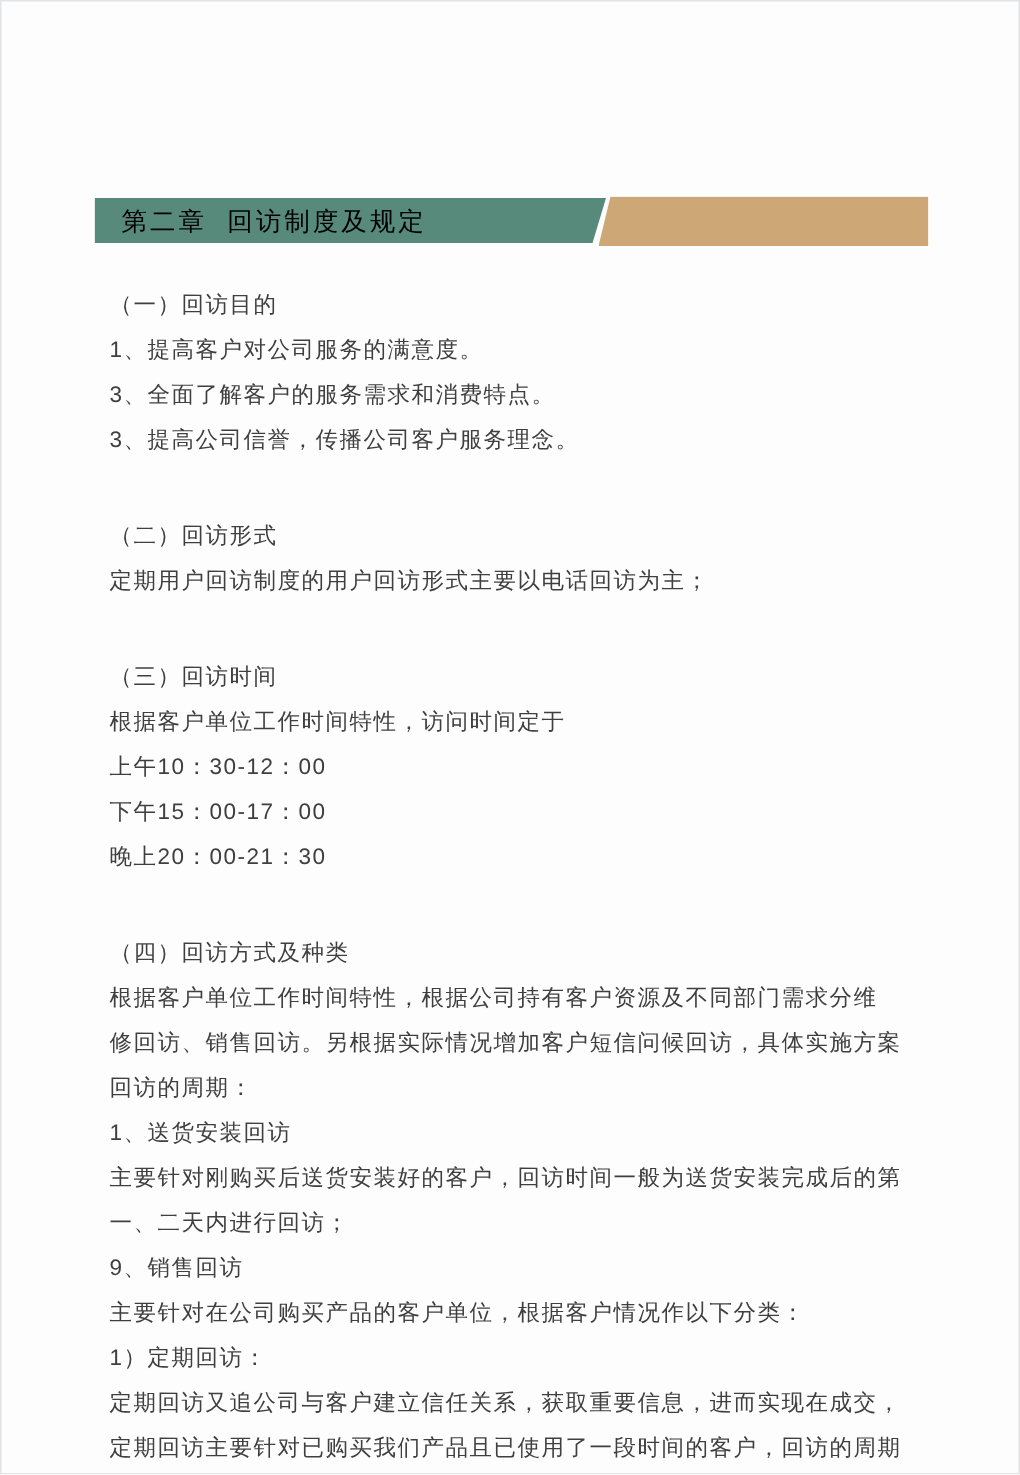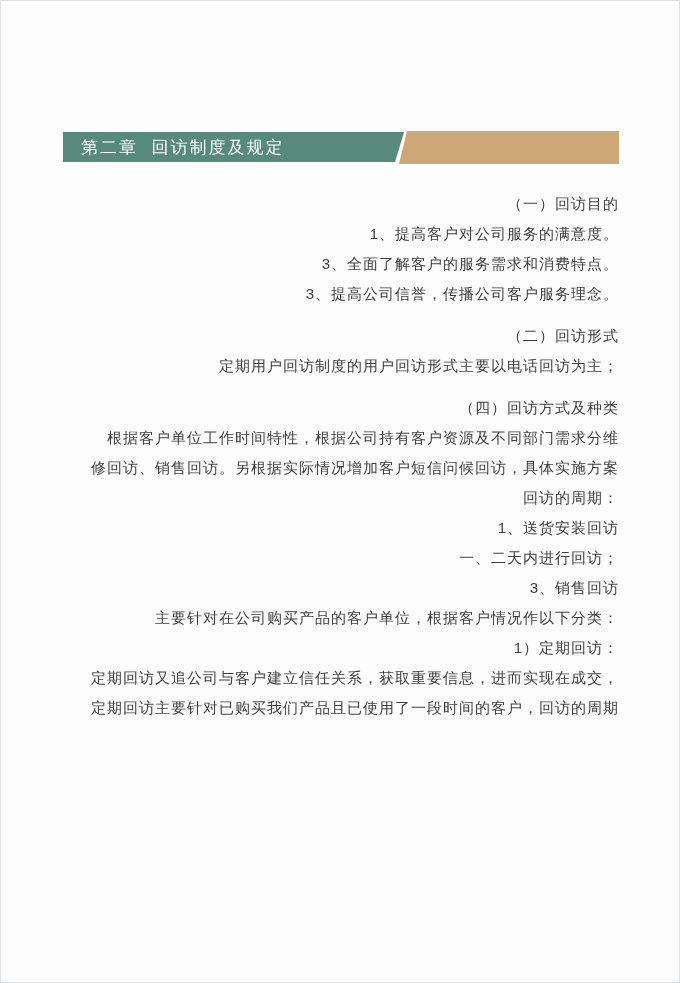--- a/index.html
+++ b/index.html
@@ -24,21 +24,21 @@
     width: 341px;
     height: 30px;
     background: #578a7a;
     clip-path: polygon(0 0, 100% 0, calc(100% - 9px) 100%, 0 100%);
     display: flex;
     align-items: center;
     box-sizing: border-box;
     padding-left: 18px;
   }
   .banner-title {
-    color: #ffffff;
+    color: #000000;
     font-size: 17px;
     letter-spacing: 2px;
     white-space: pre;
   }
   .banner-tan {
     position: absolute;
     left: 398px;
     top: 130px;
     width: 220px;
     height: 33px;
@@ -50,26 +50,25 @@
     position: absolute;
     left: 72px;
     top: 188px;
     width: 546px;
     color: #3f3f3f;
     font-size: 15px;
     line-height: 30px;
     letter-spacing: 1px;
   }
   .section + .section {
-    margin-top: 12px;
+    margin-top: 34px;
   }
   .section-heading,
   .text-line {
     white-space: nowrap;
-    text-align: right;
   }
 </style>
 </head>
 <body>
 
 <div class="page">
 
   <div class="banner-green">
     <span class="banner-title">第二章  回访制度及规定</span>
   </div>
@@ -82,29 +81,37 @@
       <div class="text-line">1、提高客户对公司服务的满意度。</div>
       <div class="text-line">3、全面了解客户的服务需求和消费特点。</div>
       <div class="text-line">3、提高公司信誉，传播公司客户服务理念。</div>
     </div>
 
     <div class="section">
       <div class="section-heading">（二）回访形式</div>
       <div class="text-line">定期用户回访制度的用户回访形式主要以电话回访为主；</div>
     </div>
 
+    <div class="section">
+      <div class="section-heading">（三）回访时间</div>
+      <div class="text-line">根据客户单位工作时间特性，访问时间定于</div>
+      <div class="text-line">上午10：30-12：00</div>
+      <div class="text-line">下午15：00-17：00</div>
+      <div class="text-line">晚上20：00-21：30</div>
+    </div>
 
     <div class="section">
       <div class="section-heading">（四）回访方式及种类</div>
       <div class="text-line">根据客户单位工作时间特性，根据公司持有客户资源及不同部门需求分维</div>
       <div class="text-line">修回访、销售回访。另根据实际情况增加客户短信问候回访，具体实施方案</div>
       <div class="text-line">回访的周期：</div>
       <div class="text-line">1、送货安装回访</div>
+      <div class="text-line">主要针对刚购买后送货安装好的客户，回访时间一般为送货安装完成后的第</div>
       <div class="text-line">一、二天内进行回访；</div>
-      <div class="text-line">3、销售回访</div>
+      <div class="text-line">9、销售回访</div>
       <div class="text-line">主要针对在公司购买产品的客户单位，根据客户情况作以下分类：</div>
       <div class="text-line">1）定期回访：</div>
       <div class="text-line">定期回访又追公司与客户建立信任关系，获取重要信息，进而实现在成交，</div>
       <div class="text-line">定期回访主要针对已购买我们产品且已使用了一段时间的客户，回访的周期</div>
     </div>
 
   </div>
 </div>
 
 </body></html>

